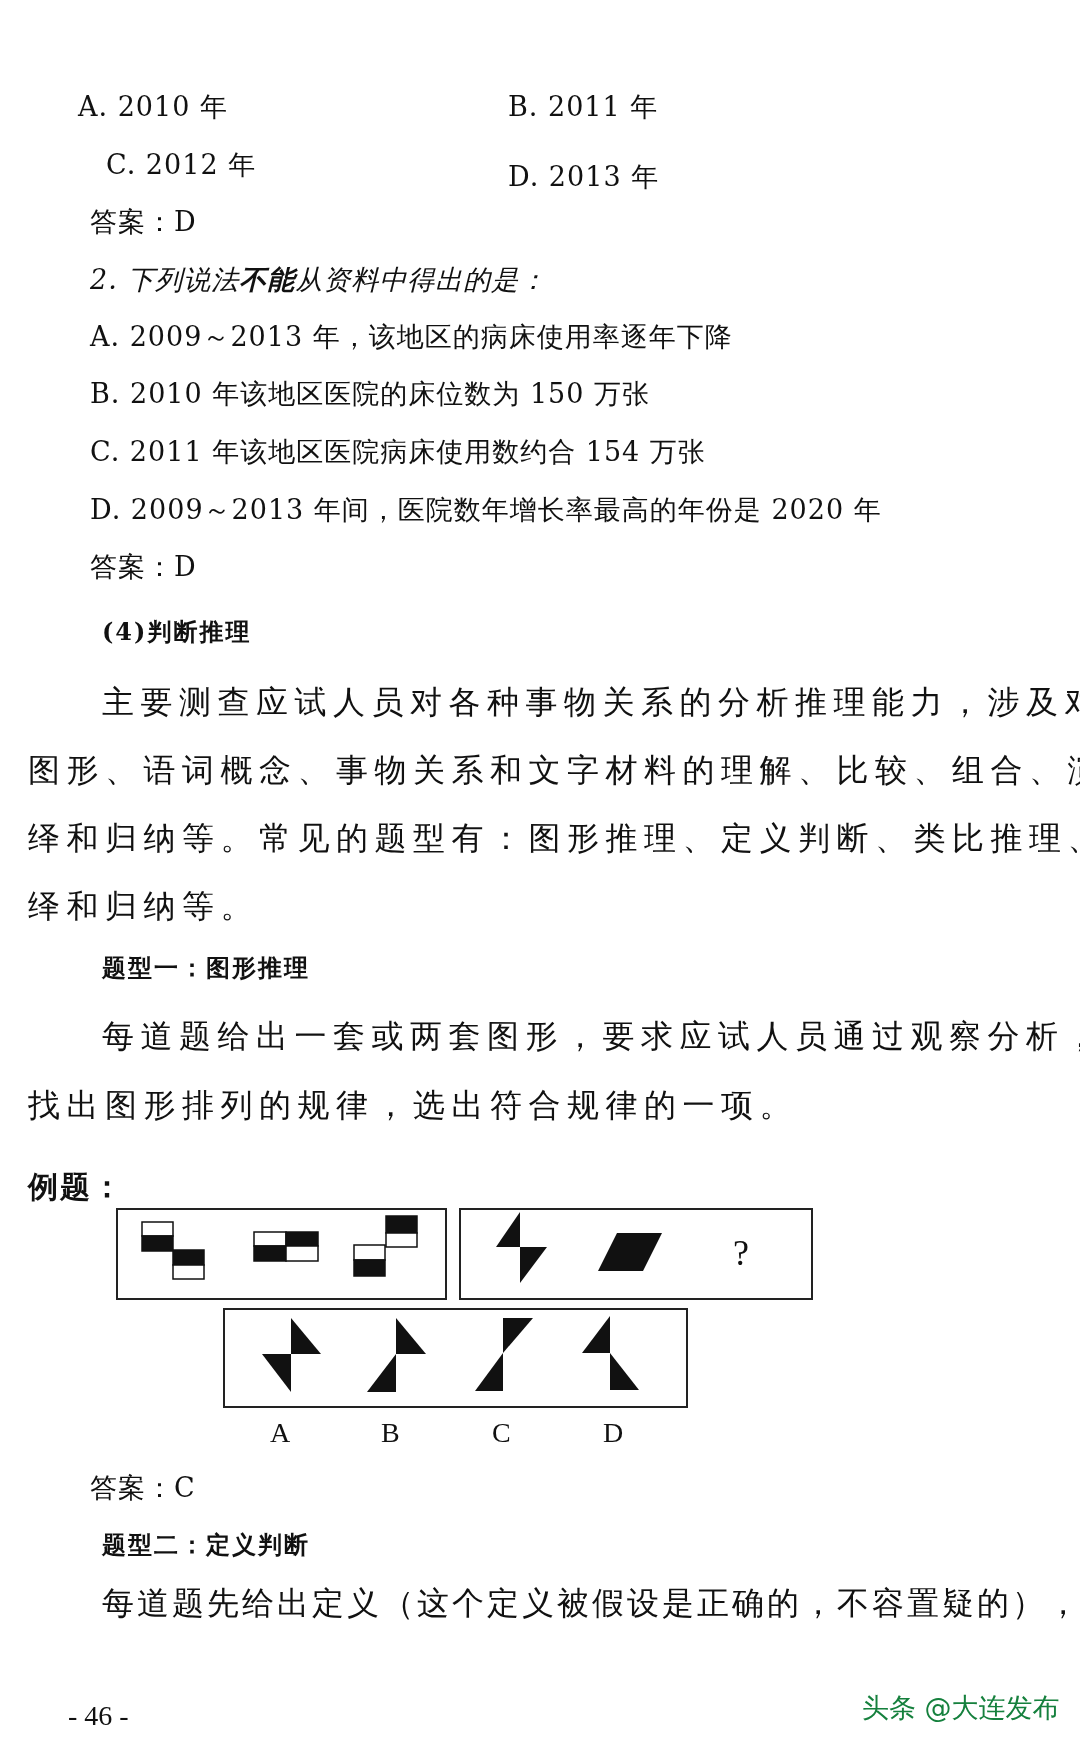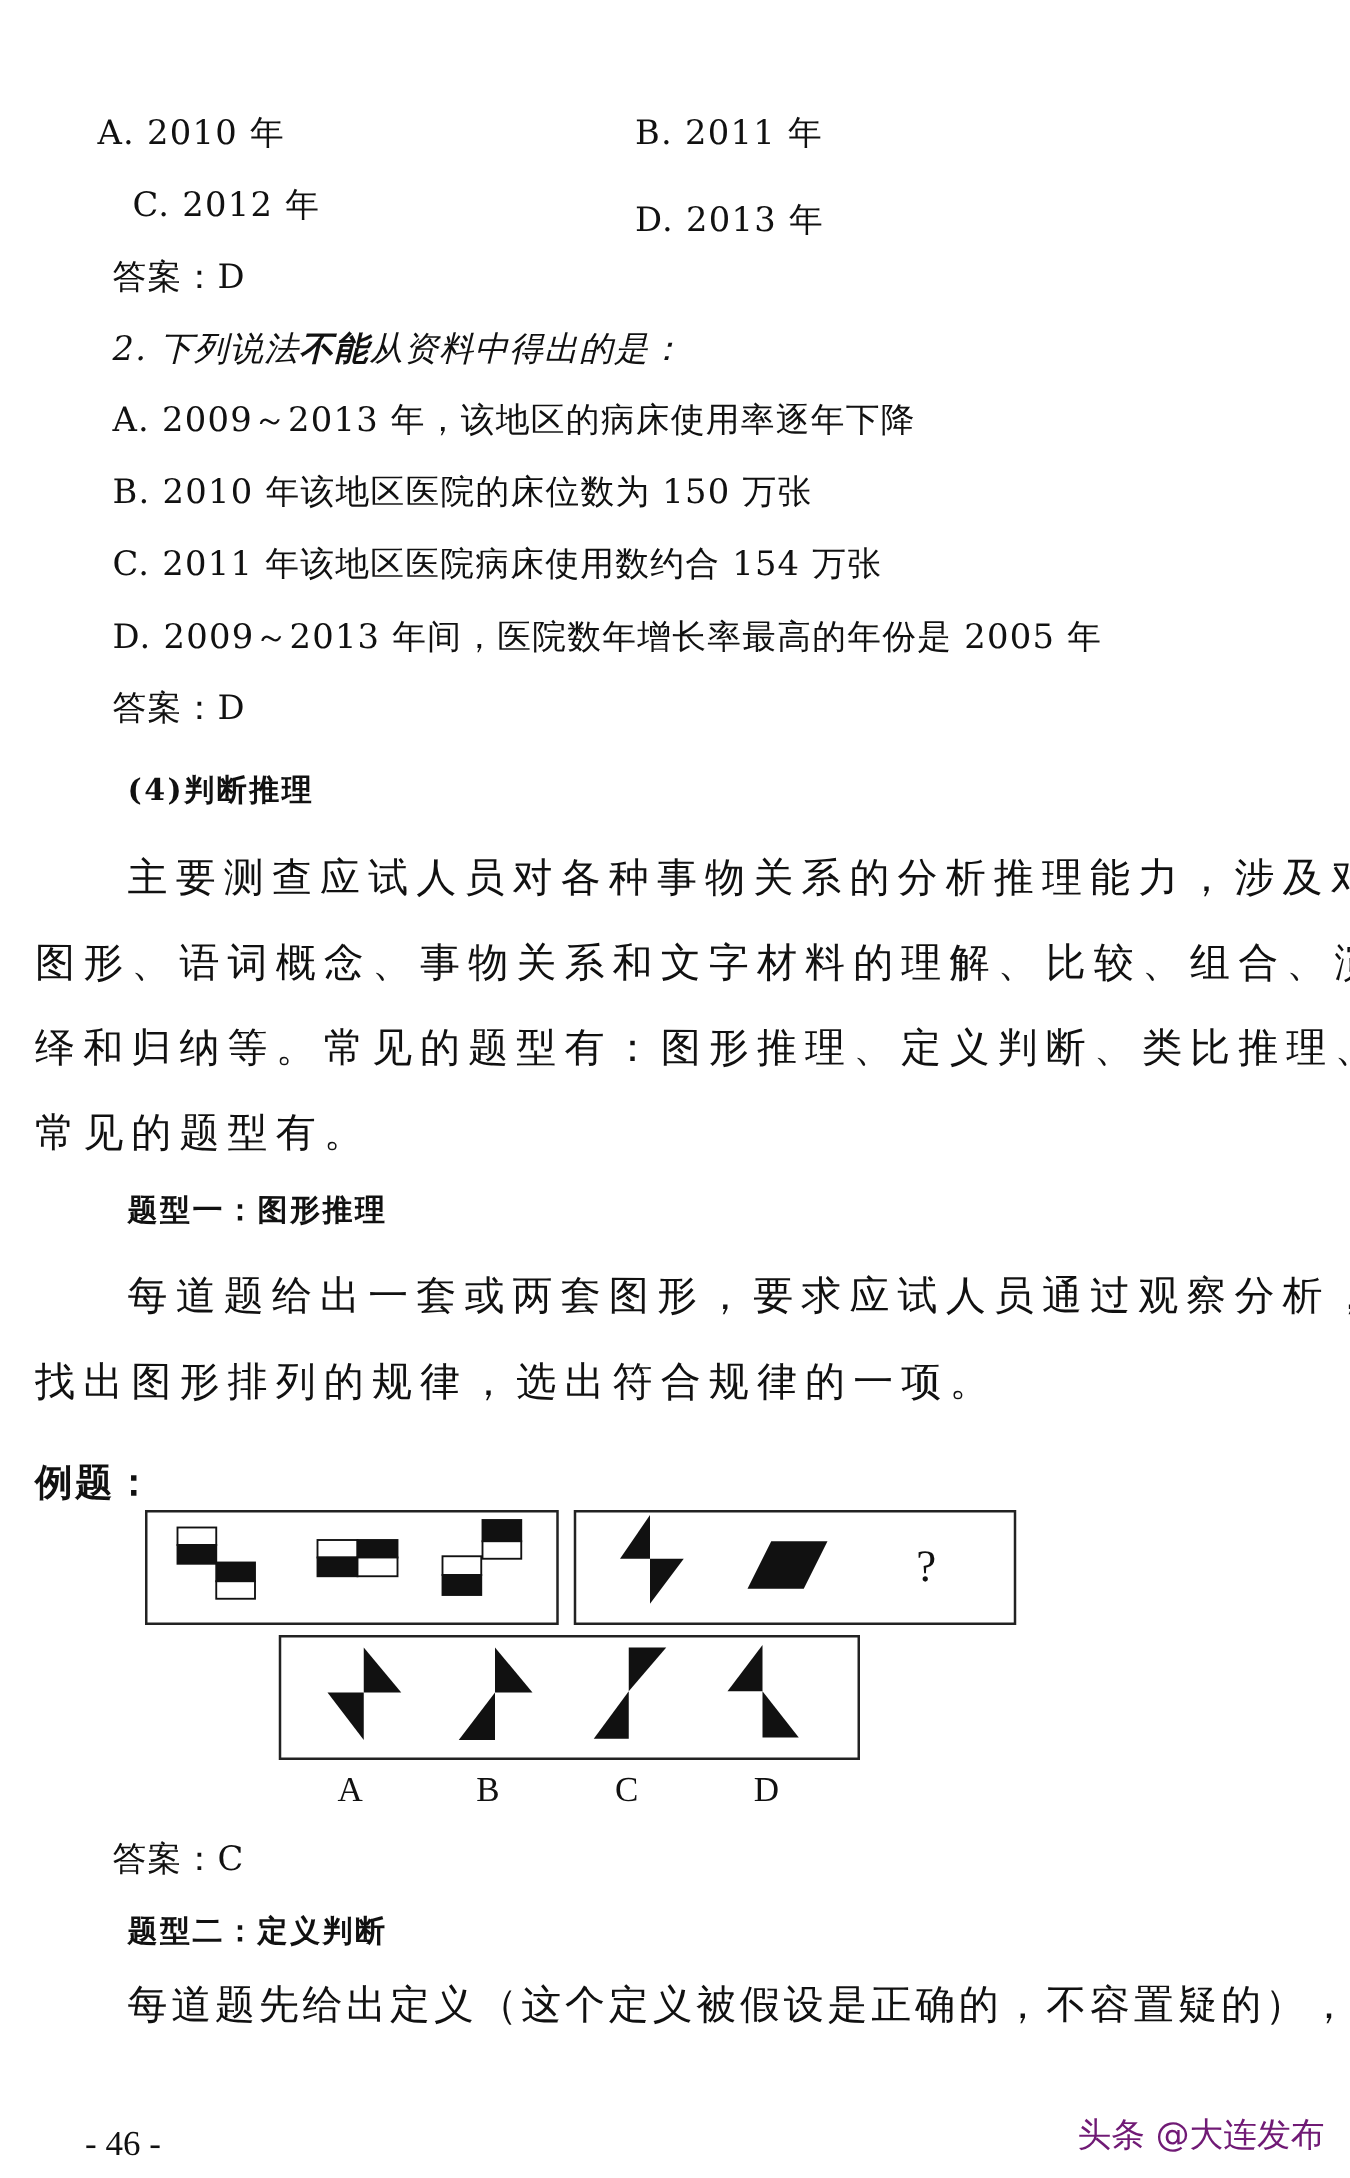--- a/index.html
+++ b/index.html
@@ -7,45 +7,45 @@
          font-family: "DejaVu Serif", "Liberation Serif", serif; color: #111; }
   .line { position: absolute; white-space: nowrap; font-size: 28px; line-height: 34px; letter-spacing: 2px; }
   .small { font-size: 27px; letter-spacing: 1px; }
   .body { font-size: 32px; letter-spacing: 6.5px; line-height: 40px; }
   .h { font-weight: bold; font-size: 24px; letter-spacing: 2px; line-height: 40px; }
   .bold { font-weight: bold; }
   .figbox { position: absolute; border: 2px solid #222; box-sizing: border-box; background: #fff; }
   .fig { position: absolute; }
   .lbl { position: absolute; font-family: "Liberation Serif", serif; font-size: 28px; line-height: 30px; }
   .footer-page { position: absolute; font-family: "Liberation Serif", serif; font-size: 28px; }
-  .footer-wm { position: absolute; font-family: "DejaVu Sans", sans-serif; font-size: 27px; color: #701a75; }
+  .footer-wm { position: absolute; font-family: "DejaVu Sans", sans-serif; font-size: 27px; color: #15803d; }
 </style>
 </head>
 <body>
 
 <div class="line small" style="left:78px; top:90px;">A. 2010 年</div>
 <div class="line small" style="left:508px; top:90px;text-align:right;">B. 2011 年</div>
 <div class="line small" style="left:90px; top:148px;margin-left:16px;">C. 2012 年</div>
 <div class="line small" style="left:508px; top:148px;margin-top:12px;">D. 2013 年</div>
 <div class="line small" style="left:90px; top:205px;">答案：D</div>
 
 <div class="line small" style="left:90px; top:263px;font-style:italic;">
   <span>2. 下列说法</span><span class="bold">不能</span><span>从资料中得出的是：</span>
 </div>
 <div class="line small" style="left:90px; top:320px;">A. 2009～2013 年，该地区的病床使用率逐年下降</div>
 <div class="line small" style="left:90px; top:377px;">B. 2010 年该地区医院的床位数为 150 万张</div>
 <div class="line small" style="left:90px; top:435px;">C. 2011 年该地区医院病床使用数约合 154 万张</div>
-<div class="line small" style="left:90px; top:493px;">D. 2009～2013 年间，医院数年增长率最高的年份是 2005 年</div>
+<div class="line small" style="left:90px; top:493px;">D. 2009～2013 年间，医院数年增长率最高的年份是 2020 年</div>
 <div class="line small" style="left:90px; top:550px;">答案：D</div>
 
 <div class="line h" style="left:102px; top:612px;">(4)判断推理</div>
 <div class="line body" style="left:102px; top:682px;">主要测查应试人员对各种事物关系的分析推理能力，涉及对</div>
 <div class="line body" style="left:28px; top:750px;">图形、语词概念、事物关系和文字材料的理解、比较、组合、演</div>
 <div class="line body" style="left:28px; top:818px;">绎和归纳等。常见的题型有：图形推理、定义判断、类比推理、</div>
-<div class="line body" style="left:28px; top:886px;">常见的题型有。</div>
+<div class="line body" style="left:28px; top:886px;">绎和归纳等。</div>
 
 <div class="line h" style="left:102px; top:948px;">题型一：图形推理</div>
 <div class="line body" style="left:102px; top:1016px;">每道题给出一套或两套图形，要求应试人员通过观察分析，</div>
 <div class="line body" style="left:28px; top:1085px;">找出图形排列的规律，选出符合规律的一项。</div>
 <div class="line h" style="left:28px; top:1145px; font-size:30px;margin-top:22px;">例题：</div>
 
 <div class="figbox" style="left:116px; top:1208px; width:331px; height:92px;">
   <svg class="fig" width="331" height="92" viewBox="0 0 331 92">
 
     <g stroke="#111" stroke-width="1.5">

